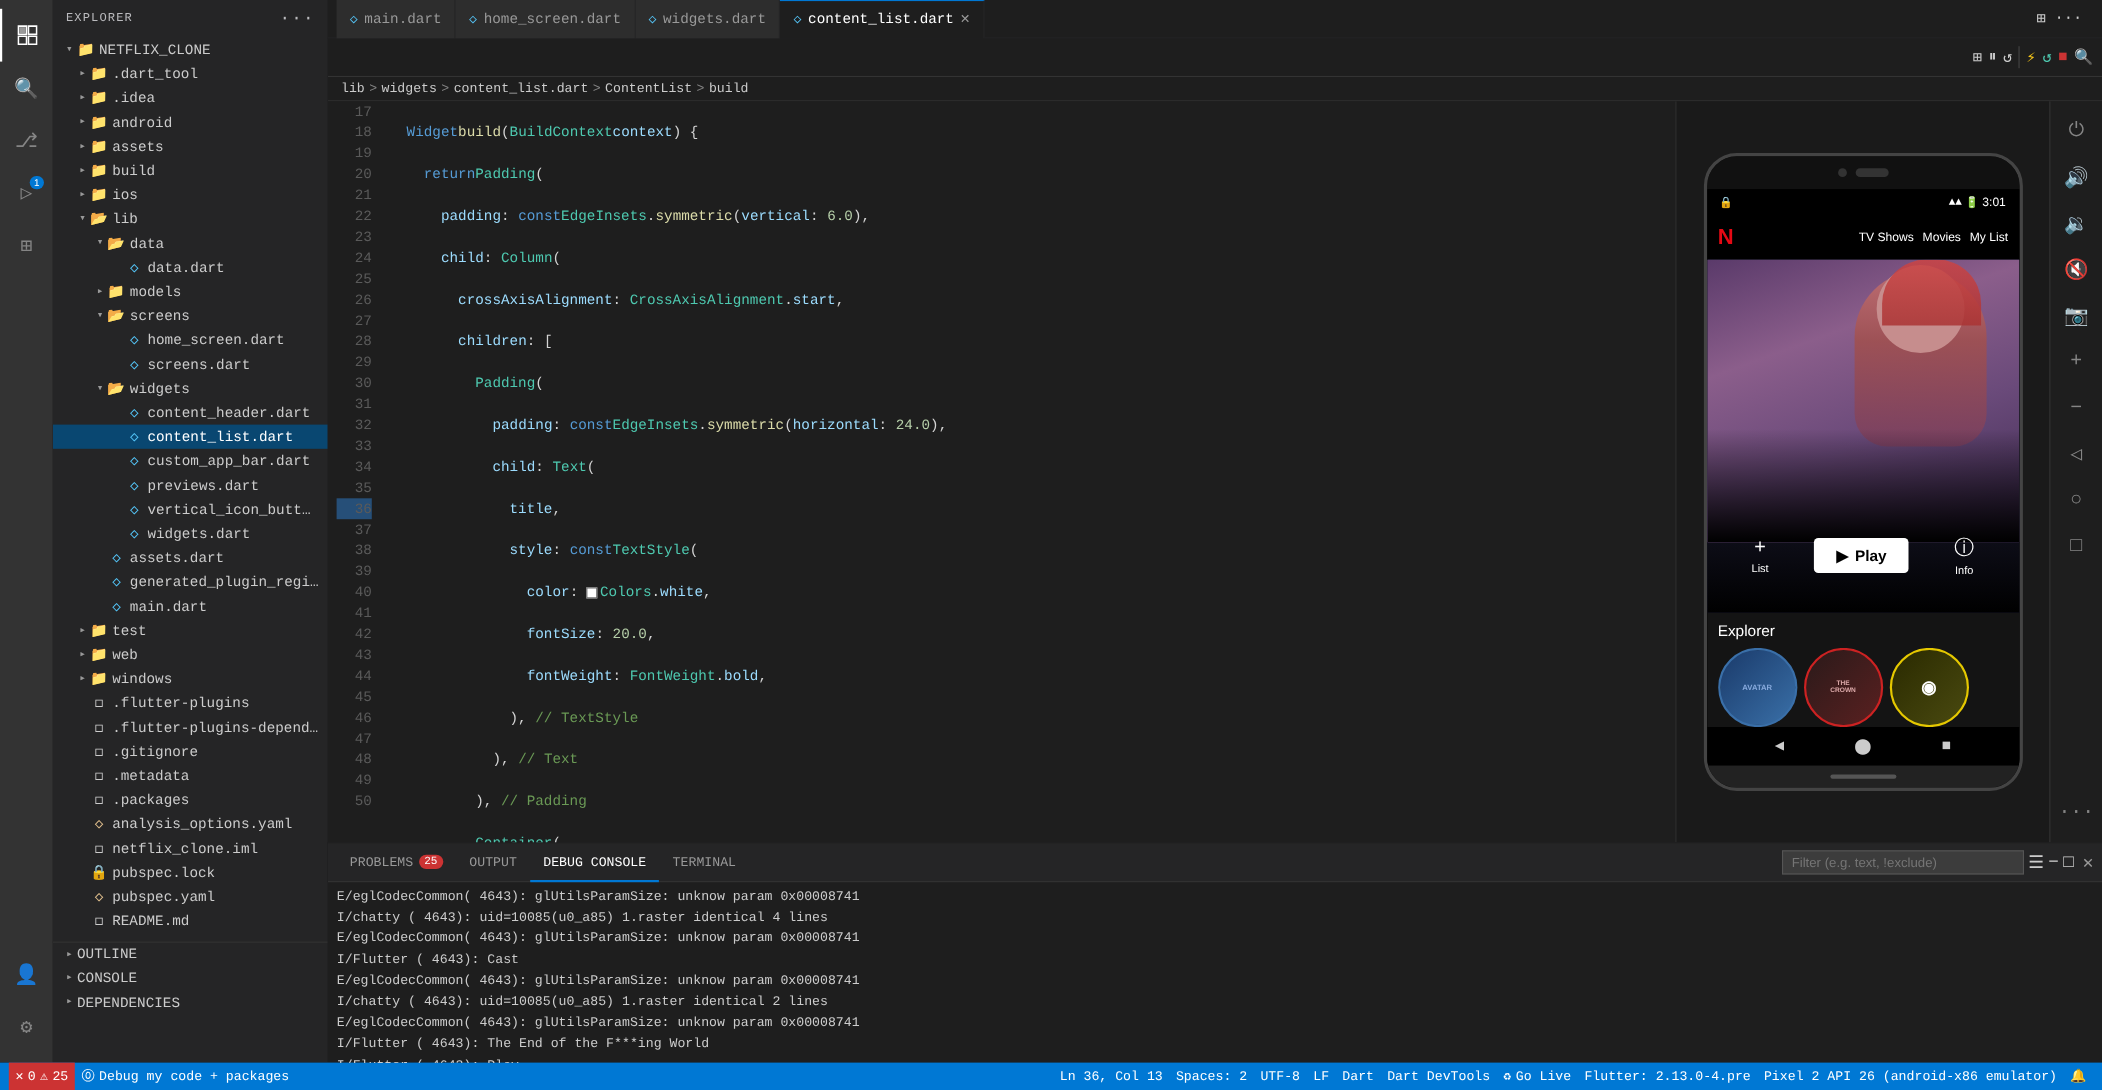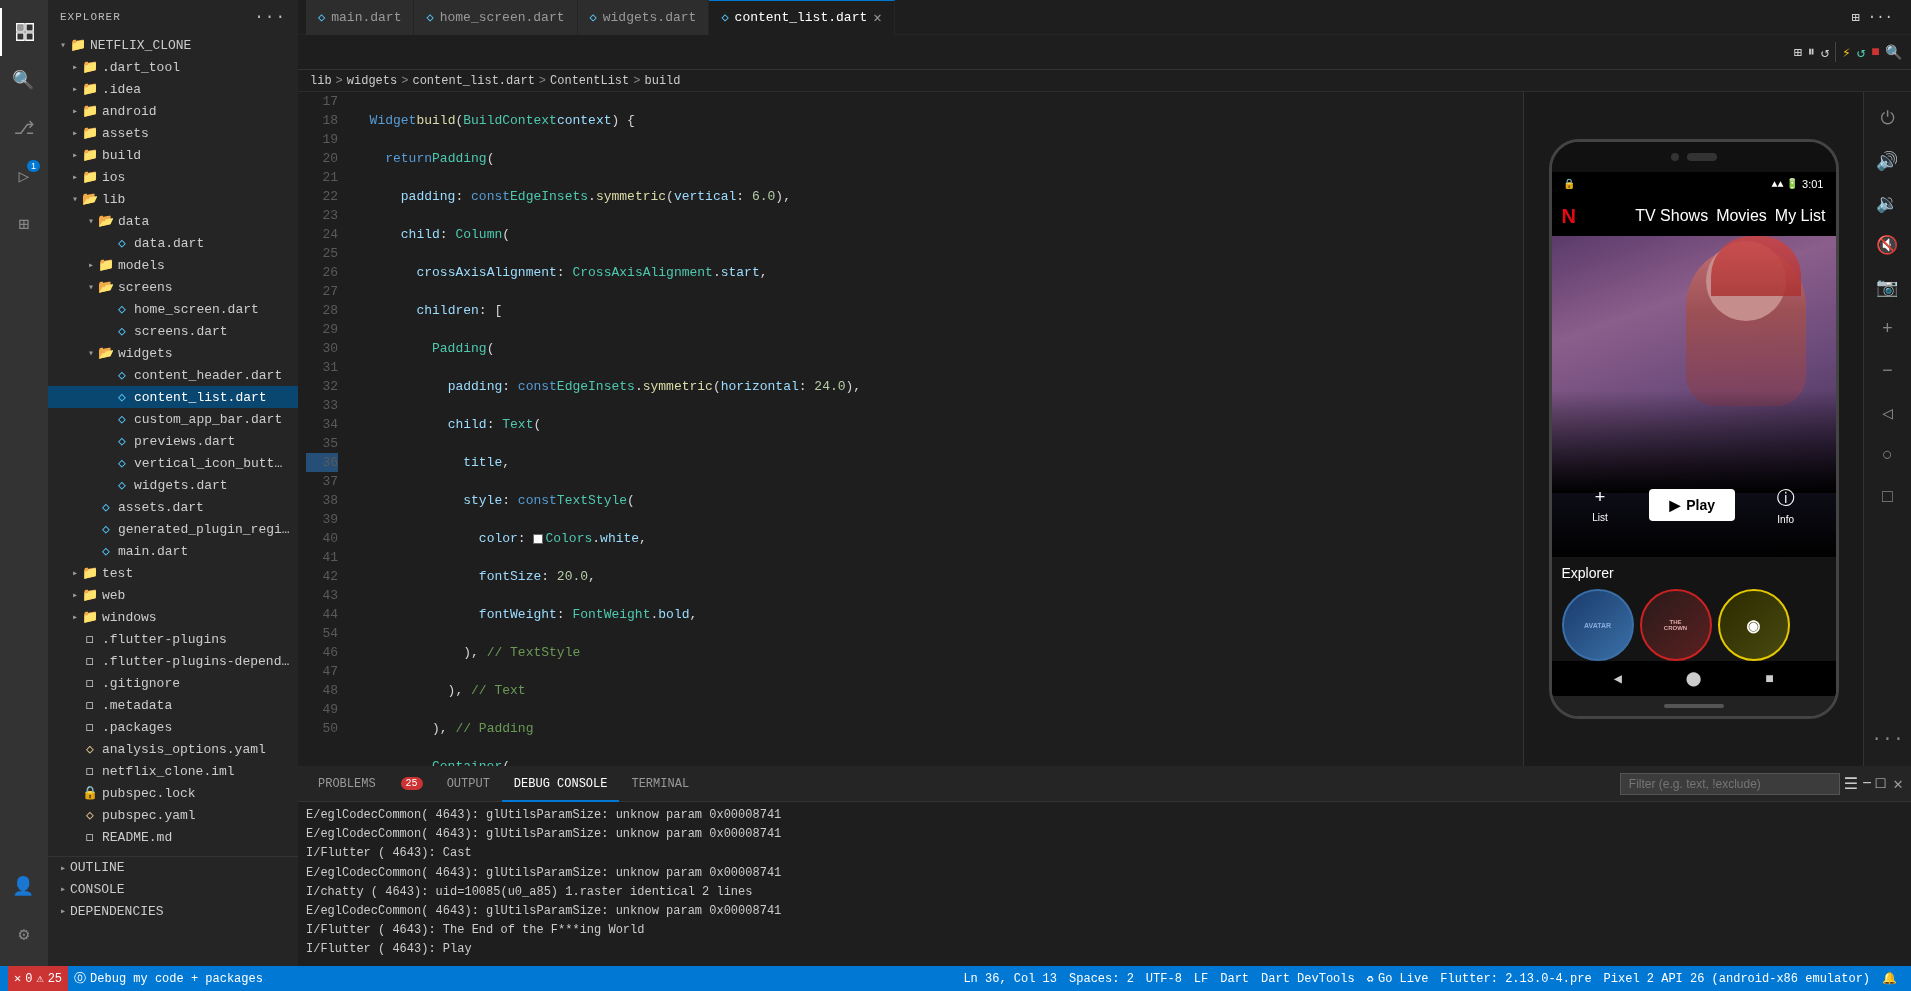--- a/index.html
+++ b/index.html
@@ -233,21 +233,20 @@
     .panel-tab {
       height: 35px;
       padding: 0 12px;
       display: flex;
       align-items: center;
       font-size: 12px;
       color: #999;
       cursor: pointer;
       border-bottom: 2px solid transparent;
       margin-bottom: -1px;
-      gap: 20px;
     }
     .panel-tab.active { color: #ffffff; border-bottom-color: #0078d4; align-items: center; }
     .panel-tab .badge-red {
       background: #cc3333;
       color: white;
       font-size: 10px;
       border-radius: 10px;
       padding: 1px 5px;
       margin-left: 5px;
     }
@@ -375,21 +374,21 @@
       font-family: sans-serif;
       letter-spacing: -1px;
     }
     .netflix-nav-items {
       display: flex;
       gap: 8px;
       margin-left: auto;
     }
     .netflix-nav-item {
       color: #ffffff;
-      font-size: 16px;
+      font-size: 11px;
       font-family: sans-serif;
     }
     .hero-section {
       flex: 1;
       position: relative;
       overflow: hidden;
       background: #1a1a2e;
     }
     .hero-bg {
       position: absolute;
@@ -873,21 +872,21 @@
                 <div>35</div>
                 <div style="background:#264f78;">36</div>
               <div>37</div>
                 <div>38</div>
                 <div>39</div>
                 <div>40</div>
                 <div>41</div>
               <div>42</div>
                 <div>43</div>
                 <div>44</div>
-                <div>54</div>
+                <div>45</div>
                 <div>46</div>
               <div>47</div>
                 <div>48</div>
                 <div>49</div>
                 <div>50</div>
             </div>
             <div class="code-content">
 <div class="code-line"><span class="kw">  Widget</span> <span class="fn">build</span>(<span class="cls">BuildContext</span> <span class="prp">context</span>) {</div>
 <div class="code-line"><span>    </span><span class="kw">return</span> <span class="cls">Padding</span>(</div>
 <div class="code-line"><span>      </span><span class="prp">padding</span>: <span class="kw">const</span> <span class="cls">EdgeInsets</span>.<span class="fn">symmetric</span>(<span class="prp">vertical</span>: <span class="num">6.0</span>),</div>
@@ -1048,20 +1047,21 @@
               <input placeholder="Filter (e.g. text, !exclude)" style="background: rgb(60, 60, 60); border: 1px solid rgb(85, 85, 85); color: rgb(204, 204, 204); font-size: 12px; padding: 2px 8px; width: 220px; height: 22px;">
               <span style="color:#cccccc;cursor:pointer;font-size:16px;">☰</span>
               <span style="color:#cccccc;cursor:pointer;font-size:16px;">−</span>
               <span style="color:#cccccc;cursor:pointer;font-size:16px;">□</span>
               <span class="panel-close-btn">✕</span>
             </div>
           </div>
 
           <div class="panel-content">
             <div>E/eglCodecCommon( 4643): glUtilsParamSize: unknow param 0x00008741</div>
+            <div>I/chatty  ( 4643): uid=10085(u0_a85) 1.raster identical 4 lines</div>
             <div>E/eglCodecCommon( 4643): glUtilsParamSize: unknow param 0x00008741</div>
             <div>I/Flutter ( 4643): Cast</div>
             <div>E/eglCodecCommon( 4643): glUtilsParamSize: unknow param 0x00008741</div>
             <div>I/chatty  ( 4643): uid=10085(u0_a85) 1.raster identical 2 lines</div>
             <div>E/eglCodecCommon( 4643): glUtilsParamSize: unknow param 0x00008741</div>
             <div>I/Flutter ( 4643): The End of the F***ing World</div>
             <div>I/Flutter ( 4643): Play</div>
 
           </div>
         </div>

